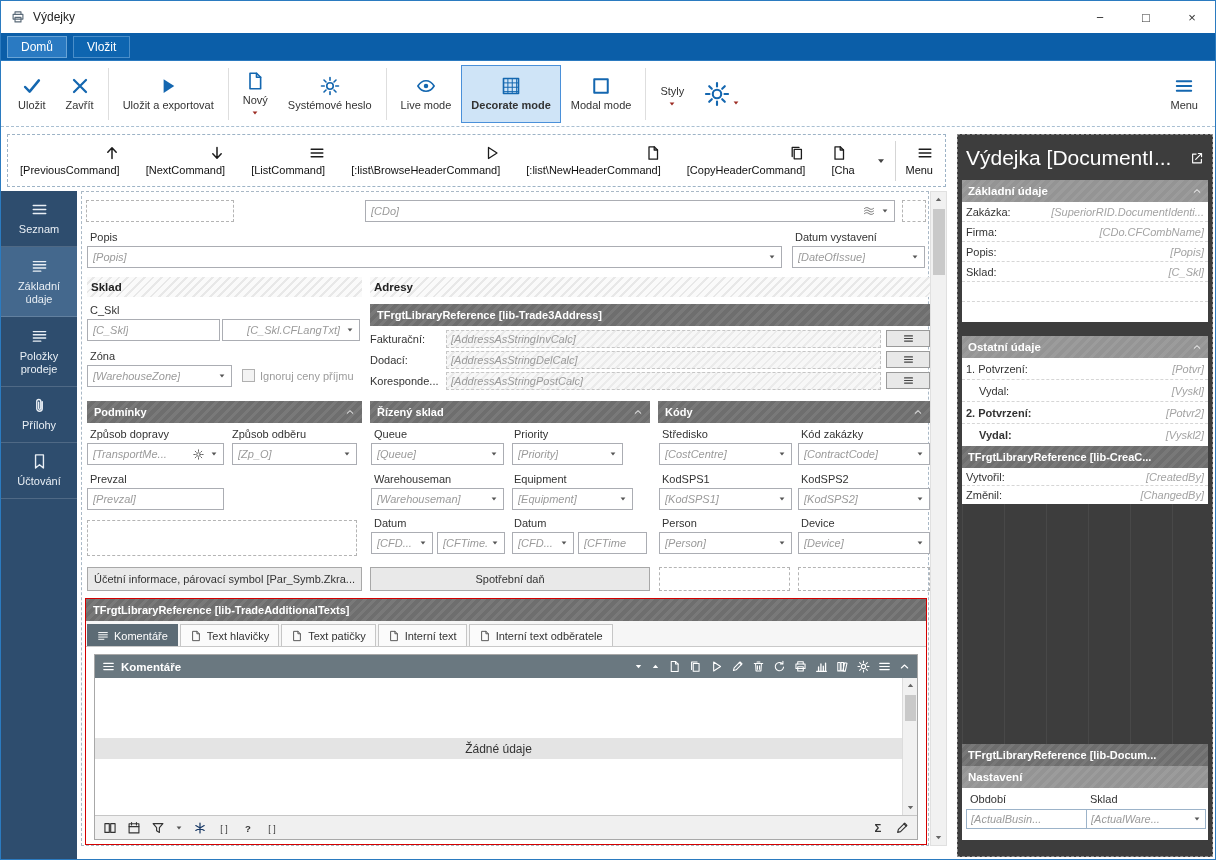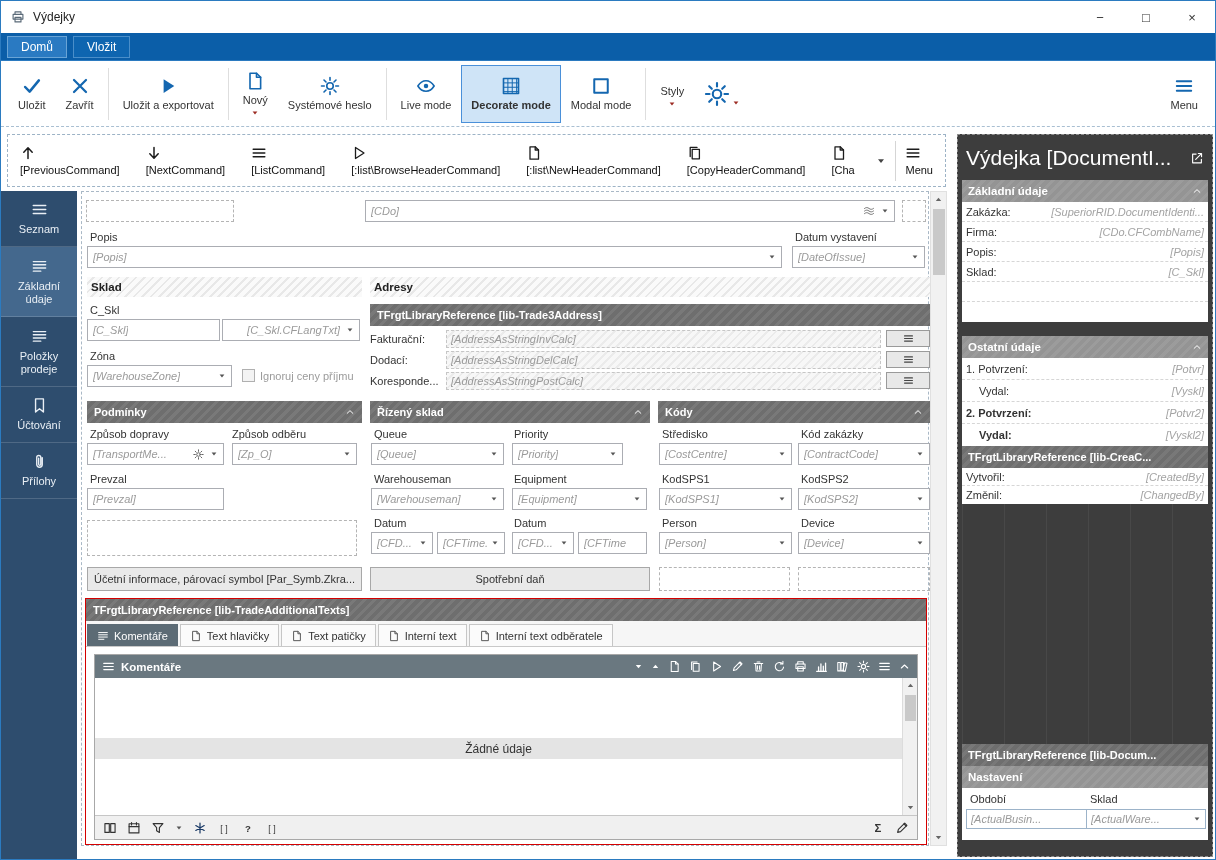--- a/index.html
+++ b/index.html
@@ -33,21 +33,21 @@
   .tbtn { display:flex; flex-direction:column; align-items:center; justify-content:center;
           gap:3px; height:58px; padding:2px 9px; color:#1467b0; border:1px solid transparent; }
   .tbtn .tlabel { font-size:11px; color:#333; white-space:nowrap; }
   .tbtn.sel { background:#cfe4f7; border-color:#4a90d9;font-weight:bold; }
   .tdiv { width:1px; height:52px; background:#dedede; margin:0 4px; flex:none; }
   .drop { color:#9c2b23; }
   .gearrow { display:flex; align-items:flex-end; gap:2px; }
   
   .cmdbar { position:absolute; left:6px; top:133px; width:939px; height:53px;
             border:1px dashed #9db3c6; display:flex; align-items:center; padding:0 12px; background:#fff; }
-  .citem { display:flex; flex-direction:column; align-items:flex-start; gap:3px; color:#111; margin-right:26px; }
+  .citem { display:flex; flex-direction:column; align-items:flex-end; gap:3px; color:#111; margin-right:26px; }
   .citem .ic { color:#1c1c1c; }
   .clabel { font-size:11px; white-space:nowrap; }
   .citem.trunc { width:32px; overflow:hidden; margin-right:2px; align-items:flex-start; }
   .cdrop { color:#444; margin-left:auto; }
   .csep { width:1px; height:40px; background:#d5d5d5; margin:0 9px; flex:none; }
   
   .sidebar { position:absolute; left:0; top:190px; width:76px; height:668px; background:#2e4d6e;
              display:flex; flex-direction:column; }
   .sitem { display:flex; flex-direction:column; align-items:center; justify-content:center; gap:5px;
            padding:6px 2px; color:#e9eff5; border-bottom:1px solid rgba(255,255,255,.16); text-align:center; }
@@ -375,32 +375,32 @@
       <span class="ic ic17">
           <svg viewBox="0 0 16 16" fill="none" stroke="currentColor" stroke-width="1.3" stroke-linecap="round" stroke-linejoin="round">
             <path d="M2.2 3.4h11.6M2.2 6.4h11.6M2.2 9.4h11.6M2.2 12.4h7"></path>
           </svg>
         </span>
       <span class="slabel">Položky prodeje</span>
     </div>
     <div class="sitem" style="height:56px">
       <span class="ic ic17">
           <svg viewBox="0 0 16 16" fill="none" stroke="currentColor" stroke-width="1.3" stroke-linecap="round" stroke-linejoin="round">
-            <path d="M4.3 1.8h7.4v12.4L8 11.1l-3.7 3.1z"></path>
-          </svg>
-        </span>
-      <span class="slabel">Účtování</span>
+            <path d="M10.6 4.4v6.4a2.6 2.6 0 0 1-5.2 0V4.2a1.9 1.9 0 0 1 3.8 0v6.4a1 1 0 0 1-2 0V5"></path>
+          </svg>
+        </span>
+      <span class="slabel">Přílohy</span>
     </div>
     <div class="sitem" style="height:56px">
       <span class="ic ic17">
           <svg viewBox="0 0 16 16" fill="none" stroke="currentColor" stroke-width="1.3" stroke-linecap="round" stroke-linejoin="round">
-            <path d="M10.6 4.4v6.4a2.6 2.6 0 0 1-5.2 0V4.2a1.9 1.9 0 0 1 3.8 0v6.4a1 1 0 0 1-2 0V5"></path>
-          </svg>
-        </span>
-      <span class="slabel">Přílohy</span>
+            <path d="M4.3 1.8h7.4v12.4L8 11.1l-3.7 3.1z"></path>
+          </svg>
+        </span>
+      <span class="slabel">Účtování</span>
     </div>
   </div>
 
   <div class="form">
 
     <div class="dash" style="left:4px;top:8px;width:148px;height:22px"></div>
     <div class="combo" style="left:283px;top:8px;width:530px">
       <span class="val">[CDo]</span>
       <span class="arr ic ic12" style="color:#666">
           <svg viewBox="0 0 16 16" fill="none" stroke="currentColor" stroke-width="1.3" stroke-linecap="round" stroke-linejoin="round">
@@ -585,21 +585,21 @@
     <span class="lbl" style="left:292px;top:281px">Warehouseman</span>
     <span class="lbl" style="left:432px;top:281px">Equipment</span>
     <div class="combo" style="left:289px;top:296px;width:133px">
       <span class="val">[Warehouseman]</span>
         <span class="ic ic8 arr">
           <svg viewBox="0 0 16 16" fill="none" stroke="currentColor" stroke-width="1.3" stroke-linecap="round" stroke-linejoin="round">
             <path fill="currentColor" stroke="none" d="M3.2 5.2h9.6L8 11z"></path>
           </svg>
         </span>
     </div>
-    <div class="combo" style="left:430px;top:296px;width:135px">
+    <div class="combo" style="left:430px;top:296px;width:121px">
       <span class="val">[Equipment]</span>
         <span class="ic ic8 arr">
           <svg viewBox="0 0 16 16" fill="none" stroke="currentColor" stroke-width="1.3" stroke-linecap="round" stroke-linejoin="round">
             <path fill="currentColor" stroke="none" d="M3.2 5.2h9.6L8 11z"></path>
           </svg>
         </span>
     </div>
     <span class="lbl" style="left:292px;top:325px">Datum</span>
     <span class="lbl" style="left:432px;top:325px">Datum</span>
     <div class="combo" style="left:289px;top:340px;width:62px">

